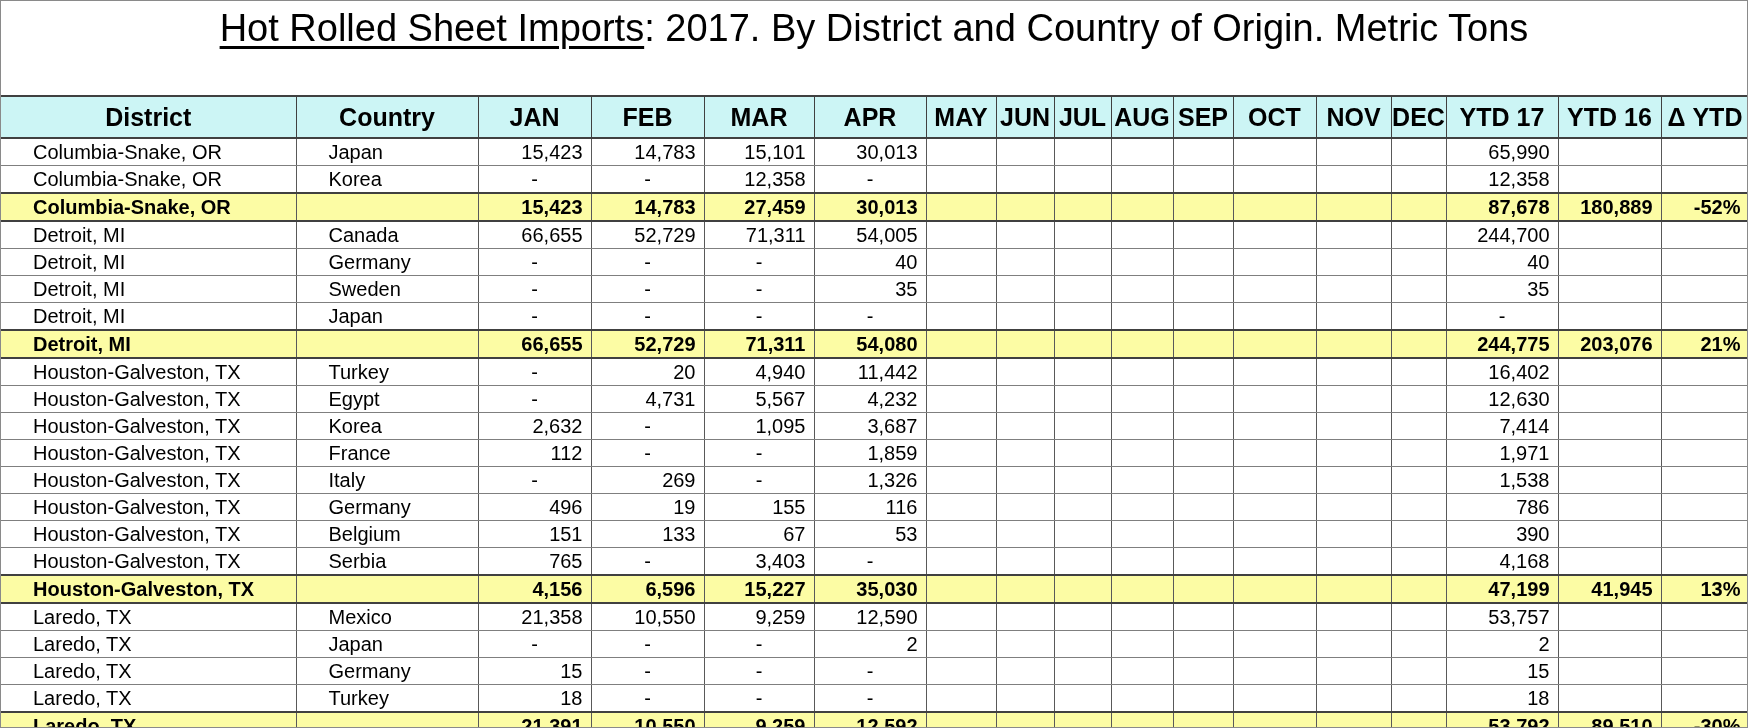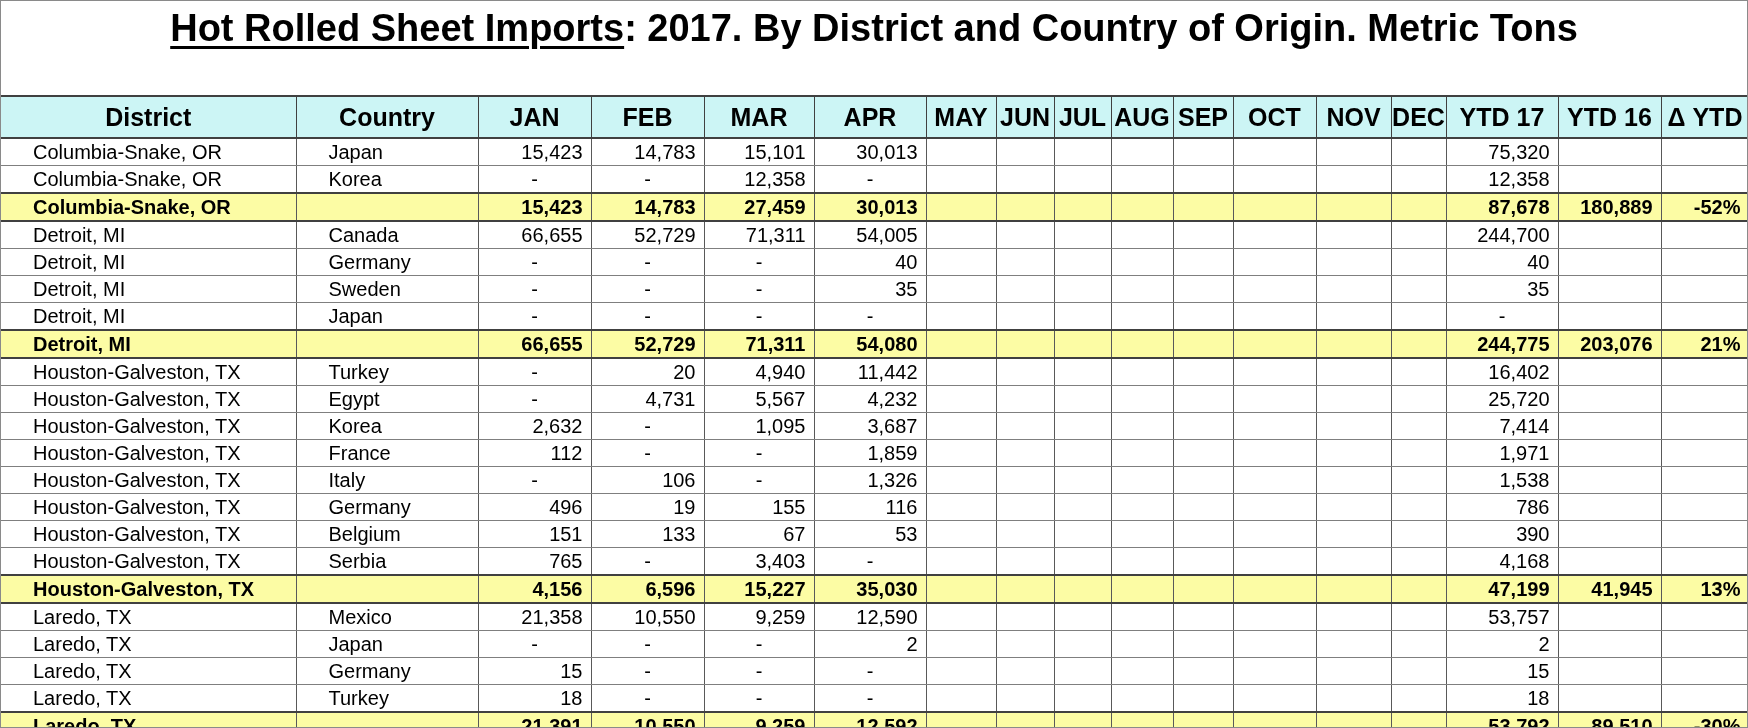--- a/index.html
+++ b/index.html
@@ -6,21 +6,21 @@
   .sheet{
     width:1748px;height:728px;background:#ffffff;overflow:hidden;
     font-family:"Liberation Sans",sans-serif;color:#000;
     box-sizing:border-box;border:1px solid #8a8a8a;
   }
   .title-bar{
     height:54px;display:flex;align-items:center;justify-content:center;
     background:#ffffff;
   }
   .title-bar .t{
-    font-size:38px;font-weight:bold;letter-spacing:0px;white-space:nowrap;
+    font-size:38px;font-weight:normal;letter-spacing:0px;white-space:nowrap;
   }
   .title-bar .t .u{text-decoration:underline;text-decoration-thickness:3px;text-underline-offset:5px;}
   table{
     border-collapse:collapse;table-layout:fixed;width:1746px;
     border-top:2px solid #404040;border-bottom:2px solid #4c1d95;margin-top:40px;
   }
   th{
     background:var(--cyan,#CCF5F5);
     height:40px;font-size:25px;font-weight:bold;text-align:center;
     padding:0;border-right:1px solid #404040;border-bottom:2px solid #404040;
@@ -100,21 +100,21 @@
           <td class="right">15,101</td>
           <td class="right">30,013</td>
           <td class="right"></td>
           <td class="right"></td>
           <td class="right"></td>
           <td class="right"></td>
           <td class="right"></td>
           <td class="right"></td>
           <td class="right"></td>
           <td class="right"></td>
-          <td class="right">75,320</td>
+          <td class="right">65,990</td>
           <td class="right"></td>
           <td class="right"></td>
         </tr>
         <tr class="data">
           <td class="left">Columbia-Snake, OR</td>
           <td class="left">Korea</td>
           <td class="center">-</td>
           <td class="center">-</td>
           <td class="right">12,358</td>
           <td class="center">-</td>
@@ -271,21 +271,21 @@
           <td class="right">5,567</td>
           <td class="right">4,232</td>
           <td class="right"></td>
           <td class="right"></td>
           <td class="right"></td>
           <td class="right"></td>
           <td class="right"></td>
           <td class="right"></td>
           <td class="right"></td>
           <td class="right"></td>
-          <td class="right">25,720</td>
+          <td class="right">12,630</td>
           <td class="right"></td>
           <td class="right"></td>
         </tr>
         <tr class="data">
           <td class="left">Houston-Galveston, TX</td>
           <td class="left">Korea</td>
           <td class="right">2,632</td>
           <td class="center">-</td>
           <td class="right">1,095</td>
           <td class="right">3,687</td>
@@ -317,21 +317,21 @@
           <td class="right"></td>
           <td class="right"></td>
           <td class="right">1,971</td>
           <td class="right"></td>
           <td class="right"></td>
         </tr>
         <tr class="data">
           <td class="left">Houston-Galveston, TX</td>
           <td class="left">Italy</td>
           <td class="center">-</td>
-          <td class="right">106</td>
+          <td class="right">269</td>
           <td class="center">-</td>
           <td class="right">1,326</td>
           <td class="right"></td>
           <td class="right"></td>
           <td class="right"></td>
           <td class="right"></td>
           <td class="right"></td>
           <td class="right"></td>
           <td class="right"></td>
           <td class="right"></td>

